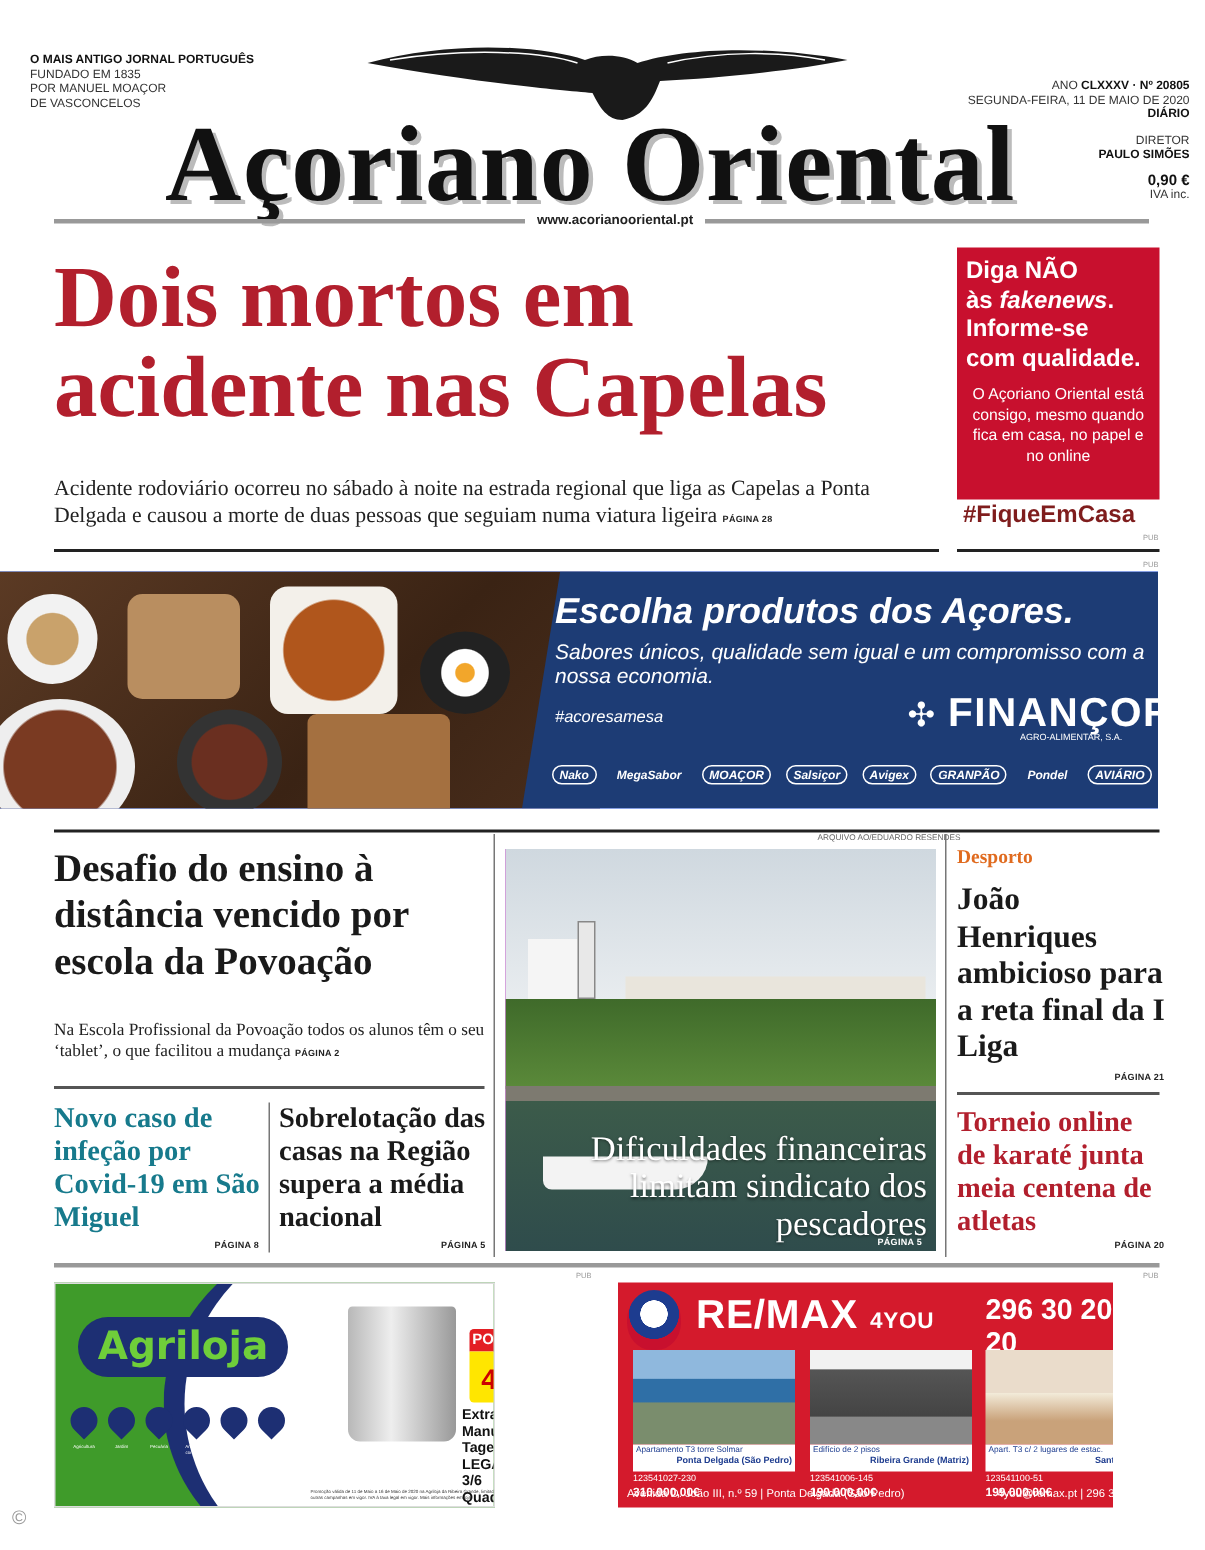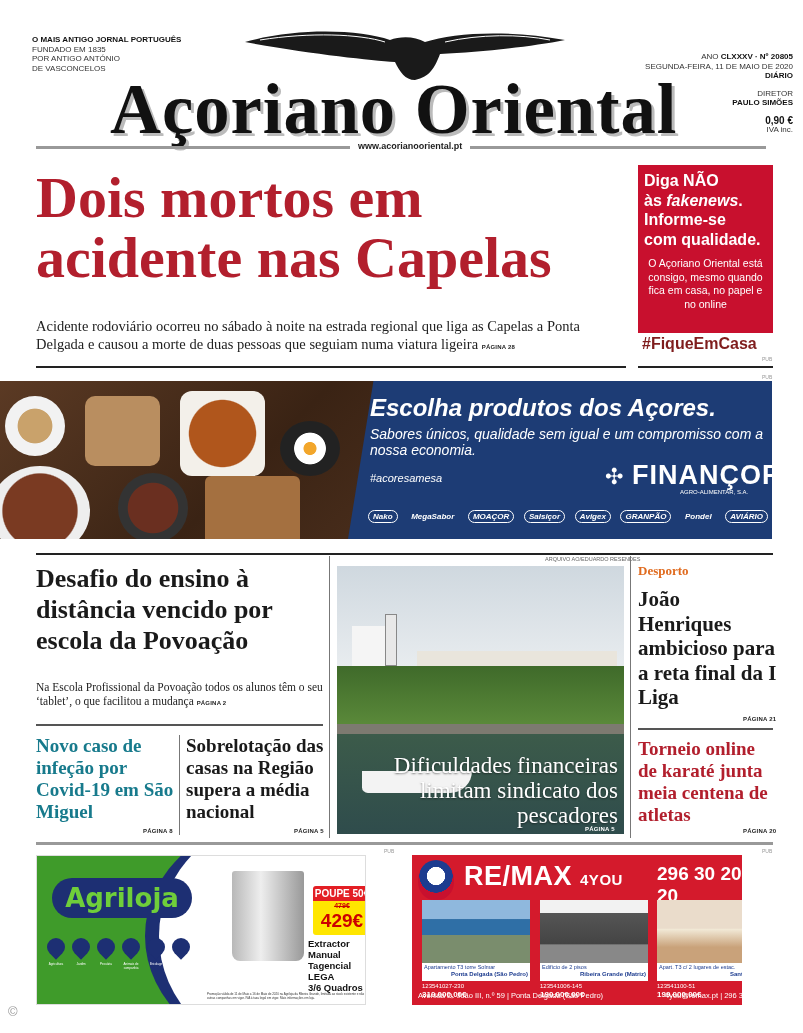--- a/index.html
+++ b/index.html
@@ -1,20 +1,20 @@
 <!DOCTYPE html>
 <html><head>
 <meta charset="utf-8">
 <style>
 *{box-sizing:border-box;margin:0;padding:0}
 html,body{width:803px;height:1033px;background:#fff;overflow:hidden;font-family:"Liberation Sans",sans-serif;color:#1a1a1a}
 .page{position:relative;width:803px;height:1033px}
 .abs{position:absolute}
 
-.mh-left{left:32px;top:35px;font-size:8px;line-height:9.5px;color:#333}
+.mh-left{left:20px;top:35px;font-size:8px;line-height:9.5px;color:#333}
 .mh-left b{font-weight:bold;color:#111}
 .mh-right{right:10px;top:52px;text-align:right;font-size:8px;line-height:9.5px;color:#333}
 .mh-right b{color:#111}
 .logo-title{left:110px;top:68px;font-family:"Liberation Serif",serif;font-weight:bold;font-size:72px;letter-spacing:1px;color:#111;text-shadow:3px 3px 0 #bbb;white-space:nowrap;transform:scaleX(0.98);transform-origin:left}
 .rule-top{left:36px;top:146px;width:730px;height:3px;background:#999}
 .url{left:350px;top:141px;background:#fff;padding:0 8px;font-size:9px;color:#222;font-weight:bold}
 
 .lead-h{left:36px;top:168px;width:590px;font-family:"Liberation Serif",serif;font-weight:bold;font-size:58px;line-height:60px;color:#b21f2d}
 .lead-p{left:36px;top:317px;width:590px;font-family:"Liberation Serif",serif;font-size:14.5px;line-height:18px;color:#222}
 .pg{font-family:"Liberation Sans",sans-serif;font-weight:bold;font-size:6px;letter-spacing:.2px;color:#222}
@@ -43,21 +43,21 @@
 .s3a{left:36px;top:735px;width:140px;font-family:"Liberation Serif",serif;font-weight:bold;font-size:19px;line-height:22px;color:#177a8c}
 .s3b{left:186px;top:735px;width:140px;font-family:"Liberation Serif",serif;font-weight:bold;font-size:19px;line-height:22px;color:#1a1a1a}
 .vrule{background:#777;width:1px}
 .photo{left:337px;top:566px;width:287px;height:268px;overflow:hidden;background:#a21caf}
 .photo-cap{left:545px;top:556px;font-size:5.5px;color:#666}
 .photo-h{right:6px;bottom:6px;text-align:right;font-family:"Liberation Serif",serif;font-size:23px;line-height:25px;color:#fff;text-shadow:0 1px 2px rgba(0,0,0,.5)}
 .desp-k{left:638px;top:563px;font-family:"Liberation Serif",serif;font-weight:bold;font-size:13px;color:#e06b1f}
 .desp-h{left:638px;top:587px;width:140px;font-family:"Liberation Serif",serif;font-weight:bold;font-size:21px;line-height:24.5px;color:#1a1a1a}
 .desp-2{left:638px;top:738px;width:140px;font-family:"Liberation Serif",serif;font-weight:bold;font-size:19px;line-height:22px;color:#b21f2d}
 
-.agri{left:36px;top:855px;width:330px;height:150px;background:#3f9b2a;overflow:hidden;border:1px solid #ddd}
+.agri{left:36px;top:855px;width:294px;height:150px;background:#3f9b2a;overflow:hidden;border:1px solid #ddd}
 .agri-swoosh{position:absolute;right:-60px;top:-40px;width:280px;height:240px;border-radius:50%;background:#fff;border-left:14px solid #1d2f73}
 .agri-logo{left:15px;top:22px;width:140px;height:40px;background:#1d2f73;border-radius:22px;color:#6fce3a;font-weight:bold;font-size:26px;text-align:center;line-height:40px;font-family:"DejaVu Sans",sans-serif}
 .agri-icons{left:10px;top:82px;display:flex;gap:7px}
 .pin{width:18px;height:18px;border-radius:50% 50% 50% 0;transform:rotate(-45deg);background:#1d2f73}
 .agri-lbl{font-size:3px;color:#fff;text-align:center;width:18px;margin-top:6px}
 .pin-wrap{display:flex;flex-direction:column;align-items:center}
 .bucket{left:195px;top:15px;width:72px;height:90px;background:linear-gradient(90deg,#b8b8b8,#eee 40%,#999);border-radius:3px 3px 8px 8px}
 .poupe{left:276px;top:30px;width:58px;height:15px;background:#e31e24;color:#fff;font-weight:bold;font-size:10px;text-align:center;line-height:15px;border-radius:3px 3px 0 0}
 .price{left:276px;top:45px;width:58px;height:34px;background:#ffe600;text-align:center;border-radius:0 0 3px 3px}
 .price .old{font-size:7px;color:#c00;text-decoration:line-through;font-weight:bold;display:block;line-height:9px}
@@ -81,21 +81,21 @@
 .pub-lbl{font-size:5px;color:#999}
 </style>
 </head>
 <body>
 
 <div class="page">
 
   <div class="abs mh-left">
     <div><b>O MAIS ANTIGO JORNAL PORTUGUÊS</b></div>
     <div>FUNDADO EM 1835</div>
-    <div>POR ANTIGO ANTÓNIO</div>
+    <div>POR MANUEL MOAÇOR</div>
     <div>DE VASCONCELOS</div>
   </div>
 
   <svg class="abs" style="left:240px;top:22px" width="330" height="60" viewBox="0 0 330 60">
     <path d="M5 20 C60 5 120 8 150 18 C160 14 175 14 185 20 C215 10 270 8 325 18 C290 25 240 30 200 32 C195 45 190 55 175 58 C165 58 160 50 155 40 C130 38 70 32 5 20 Z" fill="#1a1a1a"></path>
     <path d="M20 18 C70 10 120 12 145 20" stroke="#fff" stroke-width="1" fill="none"></path>
     <path d="M205 20 C240 12 280 12 310 18" stroke="#fff" stroke-width="1" fill="none"></path>
   </svg>
   <div class="abs logo-title">Açoriano Oriental</div>
 

